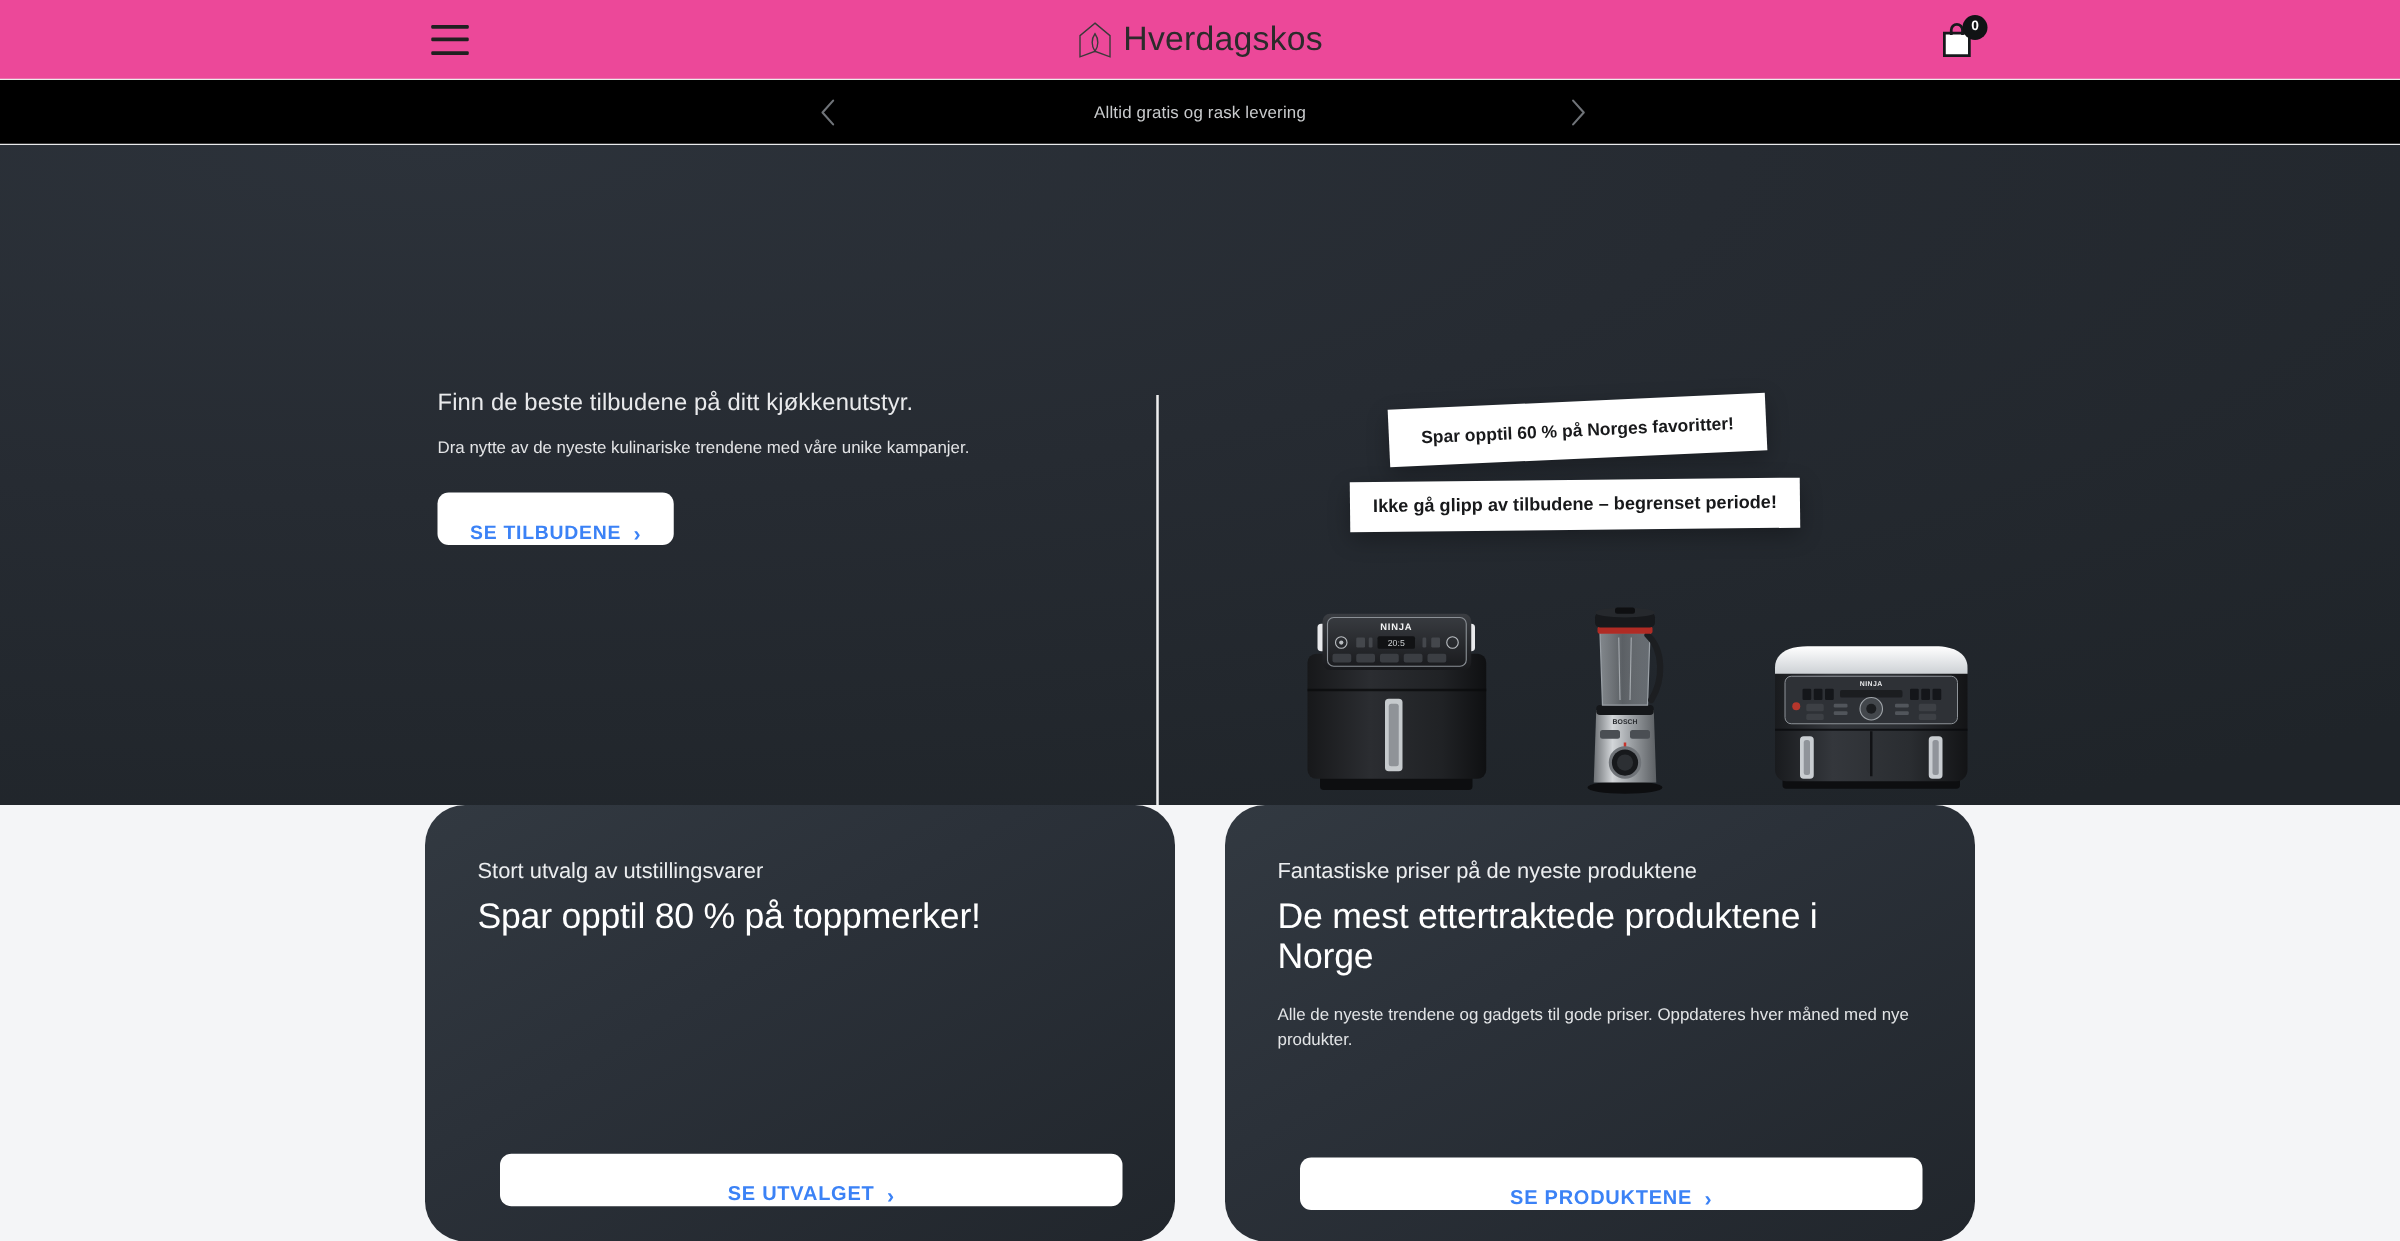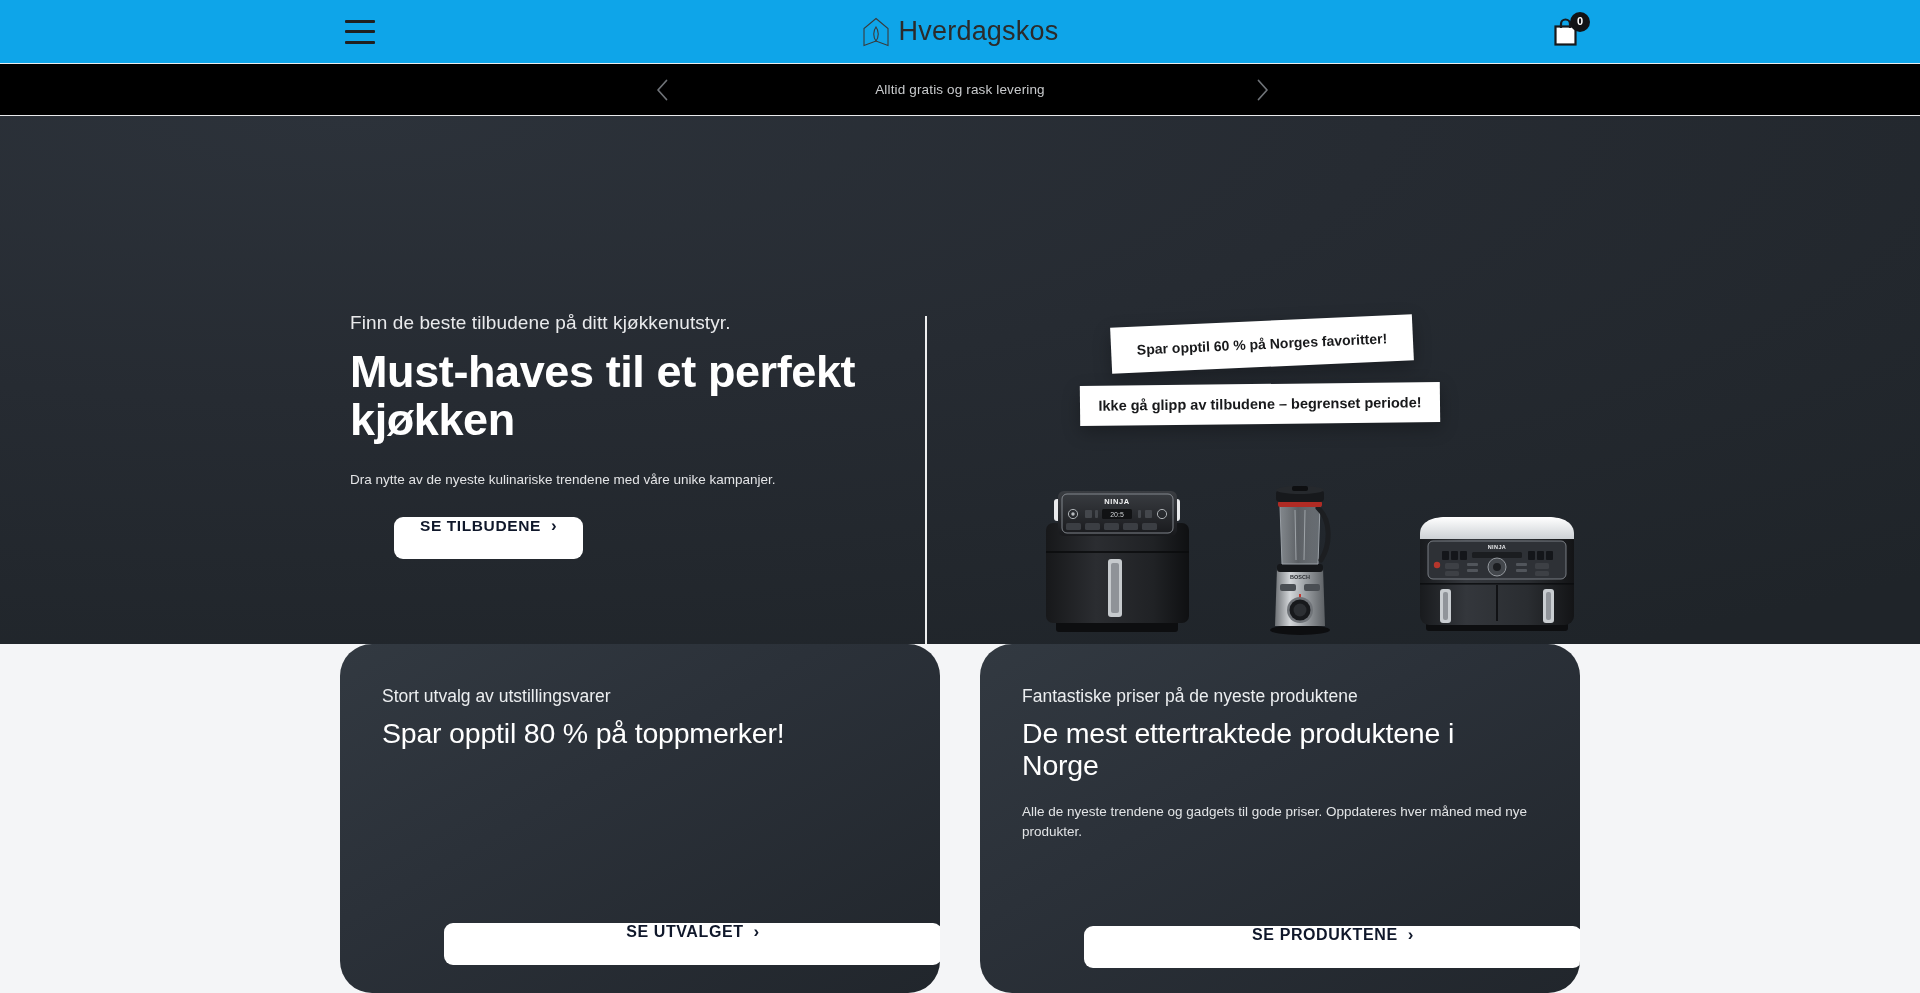--- a/index.html
+++ b/index.html
@@ -10,21 +10,21 @@
     height: 993px;
     overflow: hidden;
     background: #f4f5f7;
     font-family: "Liberation Sans", sans-serif;
     -webkit-font-smoothing: antialiased;
   }
 
   
   .header {
     height: 64px;
-    background: #0ea5e9;
+    background: #ec4899;
     display: flex;
     align-items: center;
     position: relative;
     border-bottom: 1px solid #ececec;
   }
   .hamburger {
     position: absolute;
     left: 345px;
     top: 50%;
     transform: translateY(-50%);
@@ -153,33 +153,32 @@
     margin-bottom: 26px;
   }
   .hero-sub {
     font-size: 13.5px;
     color: #e3e4e6;
     line-height: 1.5;
     margin-bottom: 26px;
   }
   .btn {
     display: inline-flex;
-    align-items: flex-start;
+    align-items: flex-end;
     justify-content: center;
     gap: 10px;
     background: #ffffff;
-    color: #0f172a;
+    color: #3b82f6;
     border: none;
     border-radius: 9px;
     font-size: 15.5px;
     font-weight: 700;
     letter-spacing: 0.6px;
     cursor: pointer;
     font-family: "Liberation Sans", sans-serif;
-    margin-left: 44px;
   }
   .btn-hero { height: 42px; padding: 0 26px; }
   .btn .arrow { font-size: 17px; font-weight: 700; line-height: 1; }
 
   .hero-divider {
     position: absolute;
     left: 925px;
     top: 200px;
     width: 1.5px;
     height: 348px;
@@ -325,21 +324,20 @@
       <path d="M2.5 1.5 L11 11 L2.5 20.5" stroke="#6f7378" stroke-width="1.7" stroke-linecap="round" stroke-linejoin="round"></path>
     </svg>
   </div>
 </div>
 
 <section class="hero">
   <div class="hero-inner">
 
     <div class="hero-left">
       <div class="hero-eyebrow">Finn de beste tilbudene på ditt kjøkkenutstyr.</div>
-      <h1 class="hero-title">Must-haves til et perfekt kjøkken</h1>
       <p class="hero-sub">Dra nytte av de nyeste kulinariske trendene med våre unike kampanjer.</p>
       <button class="btn btn-hero">
         <span>SE TILBUDENE</span>
         <span class="arrow">›</span>
       </button>
     </div>
 
     <div class="hero-divider"></div>
 
     <div class="badge-a">

